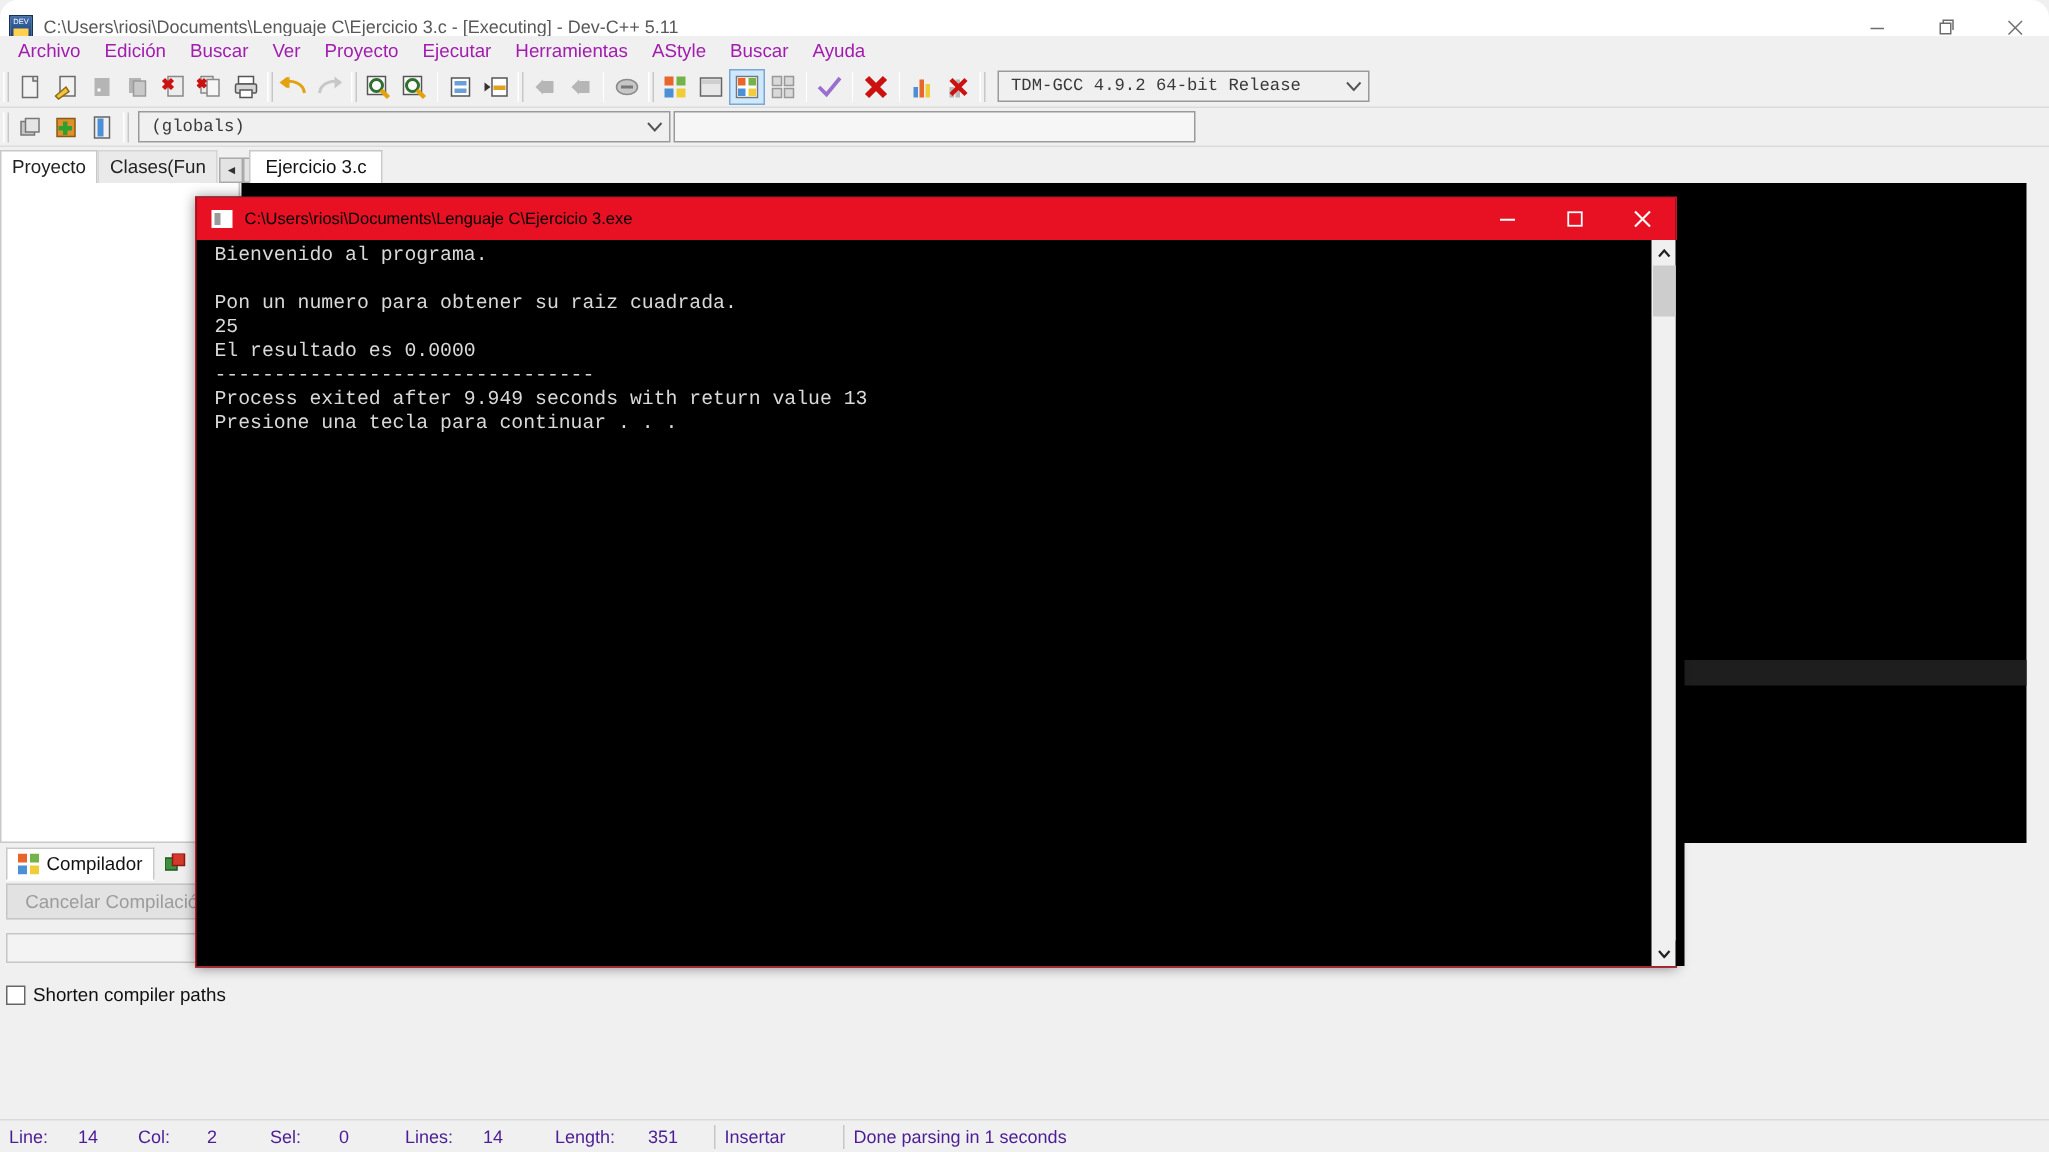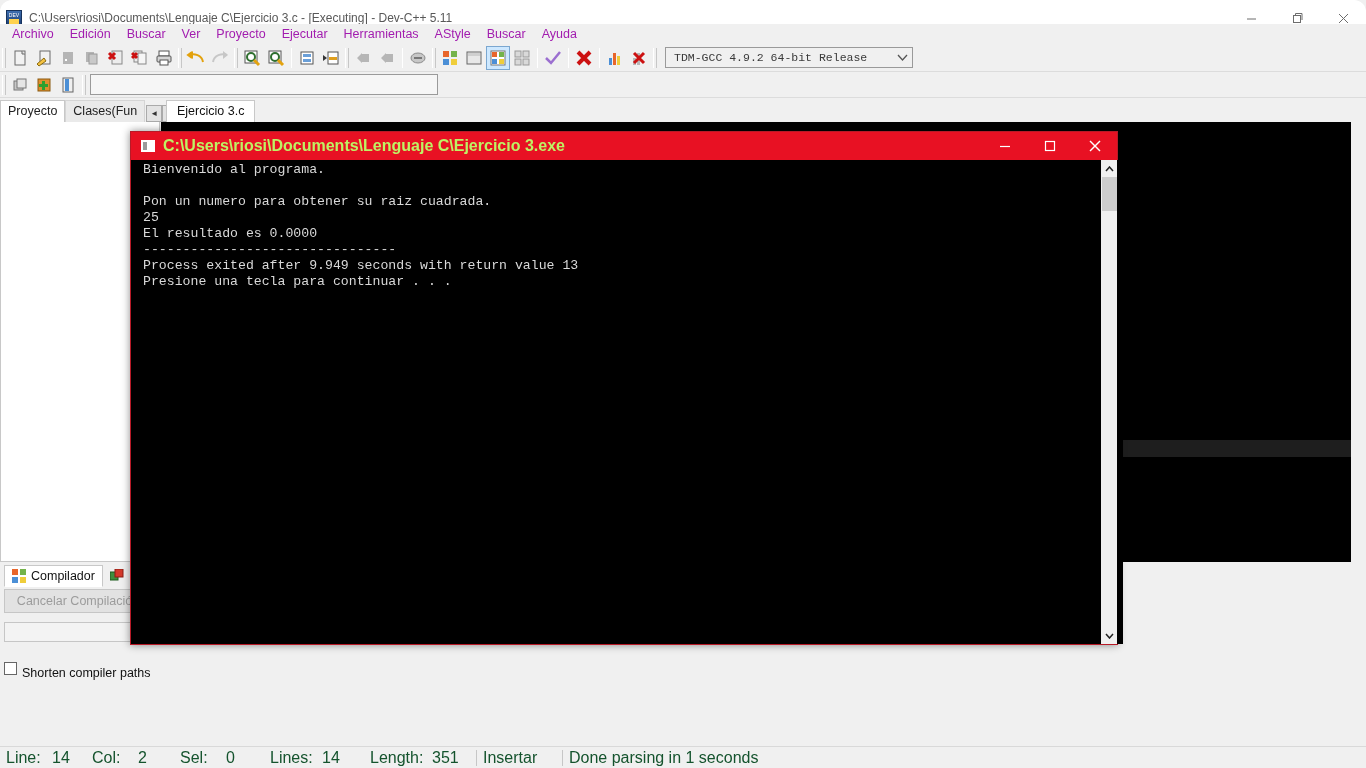--- a/index.html
+++ b/index.html
@@ -159,30 +159,30 @@
     color: #9c9c9c; font-size: 12.5px; display: flex; align-items: center; justify-content: center;
     font-family: "Liberation Sans", sans-serif;
   }
   .progbox {
     width: 148px; height: 20px; margin-top: 9px;
     background: #f3f3f3; border: 1px solid #c6c6c6;
   }
   .chk-row { display: flex; align-items: center; gap: 5px; margin-top: 14px; }
   .chk { width: 13px; height: 13px; border: 1px solid #666; background: #fff; }
   .chk-label { font-size: 12.5px; color: #111; white-space: nowrap;
-    font-family: "Liberation Sans", sans-serif; margin-top: 10px; }
+    font-family: "Liberation Sans", sans-serif; }
 
   
   .statusbar {
     position: absolute; left: 0; top: 746px; width: 1366px; height: 22px;
     background: #f0f0f0; border-top: 1px solid #d9d9d9;
     display: flex; align-items: center;
   }
   .sb-cell {
-    font-size: 16px; color: #14532d; white-space: nowrap; padding: 0 6px;
+    font-size: 12px; color: #4c1d95; white-space: nowrap; padding: 0 6px;
     font-family: "Liberation Sans", sans-serif;
     display: flex; align-items: center; height: 20px;
   }
   .sb-lab { width: 46px; }
   .sb-div { width: 1px; height: 16px; background: #c6c6c6; }
 
   
   .console-win {
     position: absolute; left: 130px; top: 131px; width: 988px; height: 514px;
     border: 1px solid #b81a27;
@@ -195,23 +195,22 @@
   }
   .con-icon {
     width: 14px; height: 12px; background: #fff; margin-right: 8px; flex: none;
     position: relative;
   }
   .con-icon:after {
     content: ""; position: absolute; left: 2px; top: 2px; width: 4px; height: 8px;
     background: #9a9a9a;
   }
   .con-title-text {
-    font-size: 16px; color: #bef264; white-space: nowrap;
-    font-family: "Liberation Sans", sans-serif;
-    font-weight: bold;
+    font-size: 11px; color: #000000; white-space: nowrap;
+    font-family: "Liberation Sans", sans-serif;
   }
   .con-controls { margin-left: auto; display: flex; height: 28px; }
   .con-btn { width: 45px; height: 28px; display: flex; align-items: center; justify-content: center; }
   .console-body {
     position: absolute; left: 4px; top: 28px; width: 988px; height: 484px;
     background: #000;
   }
   .console-text {
     position: absolute; left: 8px; top: 2px;
     font-family: "Liberation Mono", monospace;
@@ -468,20 +467,28 @@
           <rect x="4" y="8" width="9" height="3" fill="#2fa02f"></rect>
         </svg>
     </div>
     <div class="tb-btn">
       <svg width="18" height="18" viewBox="0 0 18 18">
           <rect x="4" y="2" width="10" height="14" fill="#f0f0f0" stroke="#666"></rect>
           <rect x="6" y="3" width="4" height="12" fill="#4b8fd6"></rect>
         </svg>
     </div>
     <div class="grip"></div>
+    <div class="combo combo-globals">
+      <span class="combo-text">(globals)</span>
+      <span class="combo-arrow">
+        <svg width="11" height="7" viewBox="0 0 11 7">
+            <polyline points="1,1 5.5,6 10,1" fill="none" stroke="#555" stroke-width="1.3"></polyline>
+          </svg>
+      </span>
+    </div>
     <div class="combo-empty"></div>
   </div>
 
   <div class="tabrow">
     <div class="left-tabs">
       <div class="ltab sel">Proyecto</div>
       <div class="ltab unsel">Clases(Fun</div>
       <div class="tab-scroll">
         <div>◄</div>
         <div>►</div>

